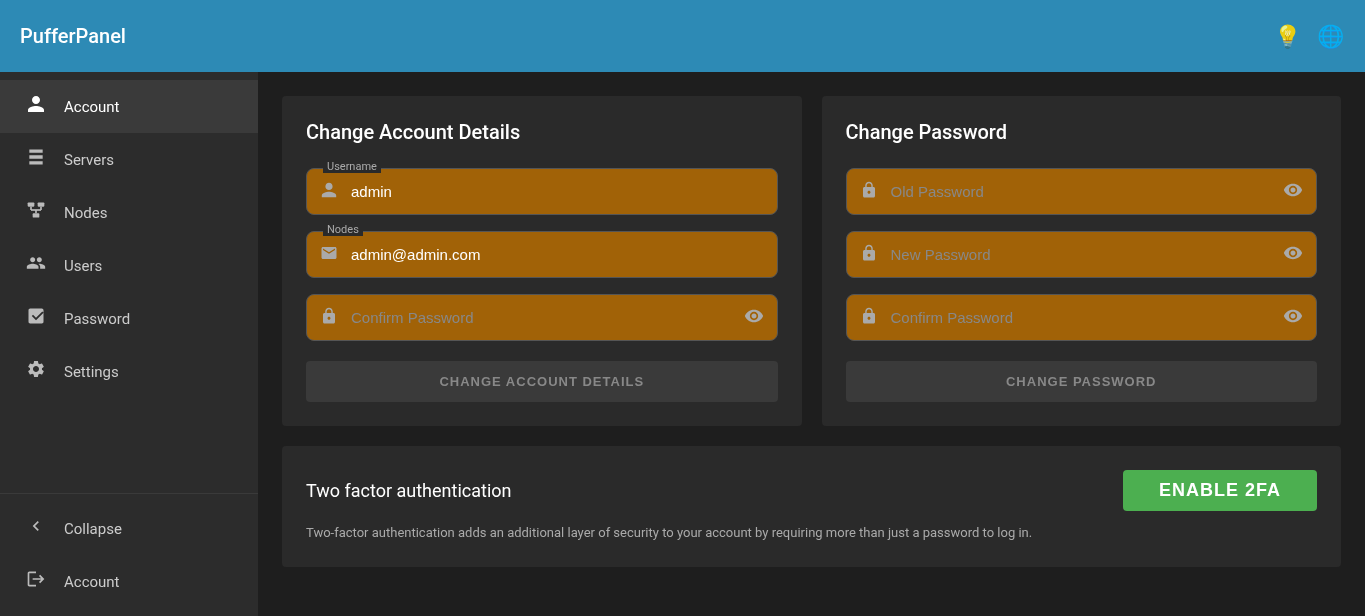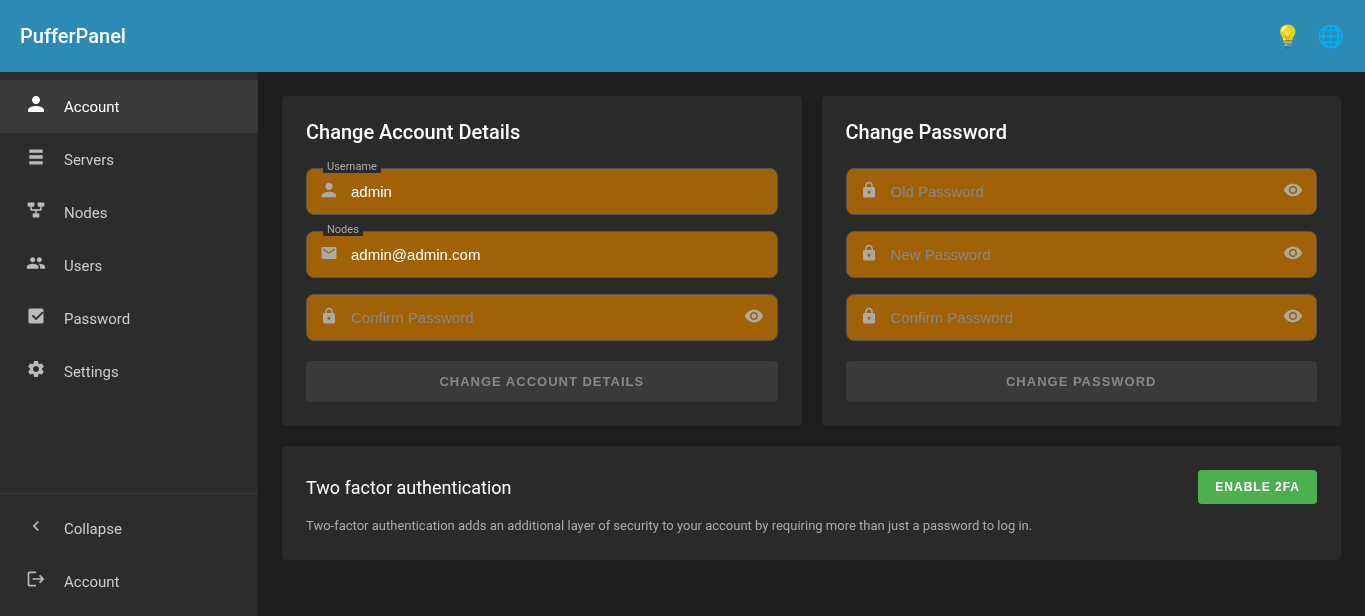--- a/index.html
+++ b/index.html
@@ -192,22 +192,22 @@
     .card-2fa-title {
       font-size: 18px;
       font-weight: 400;
       color: #fff;
     }
     .btn-enable-2fa {
       background: #4caf50;
       color: #fff;
       border: none;
       border-radius: 4px;
-      padding: 10px 17px;
-      font-size: 12px;
+      padding: 10px 36px;
+      font-size: 18px;
       font-weight: 600;
       letter-spacing: 1px;
       text-transform: uppercase;
       cursor: pointer;
     }
     .card-2fa-desc {
       color: #aaa;
       font-size: 13px;
       line-height: 1.5;
     }

